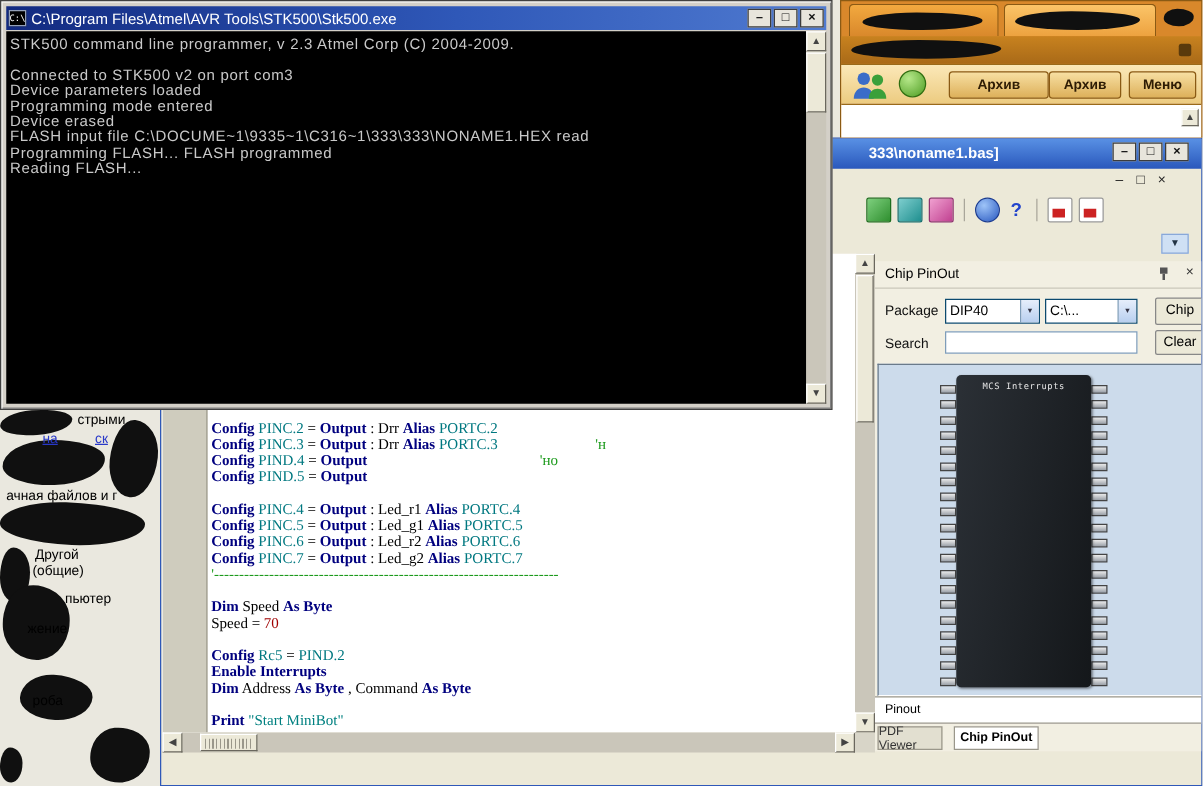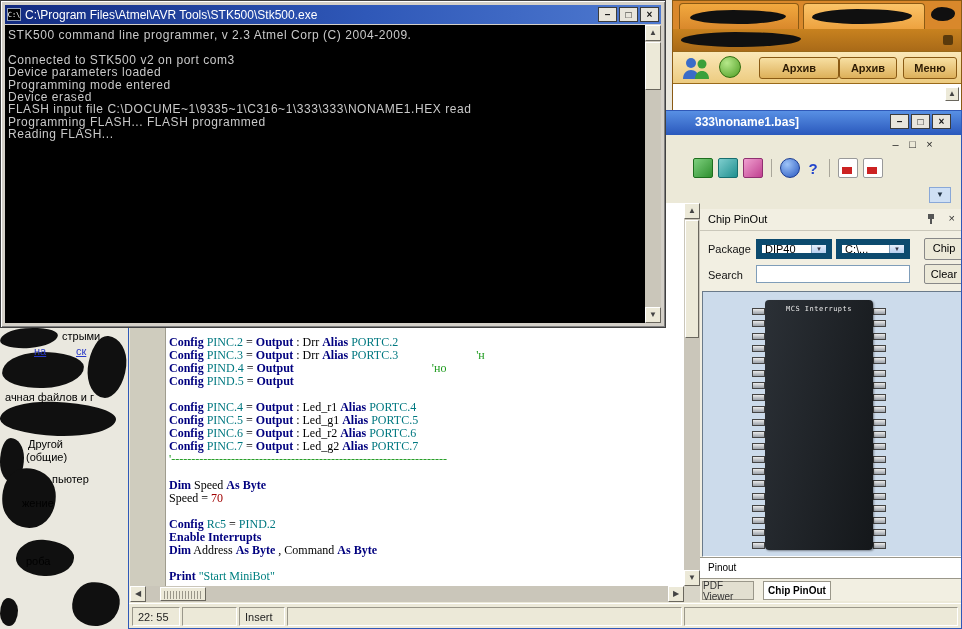--- a/index.html
+++ b/index.html
@@ -58,21 +58,21 @@
   .t-pdf{background:#fff;border:1px solid #999}
   .t-pdf::after{content:"";position:absolute;left:3px;bottom:3px;width:10px;height:7px;background:#cc2222}
   .tsep{width:1px;height:18px;background:#a9a69a;margin:0 3px}
   #bchev{position:absolute;left:800px;top:76px;width:22px;height:16px;background:#cfe0f4;
        border:1px solid #89a8d8;font-size:8px;color:#234;text-align:center;line-height:14px}
   
   #panel{position:absolute;left:570px;top:98px;width:264px;height:392px;background:#f2efe2;border-left:1px solid #b5b2a5}
   #phead{position:absolute;left:0;top:0;width:100%;height:22px;border-bottom:1px solid #cac7ba;font-size:11px}
   #phead .t{position:absolute;left:8px;top:4px}
   .plabel{position:absolute;font-size:11px;color:#111}
-  .combo{position:absolute;background:#fff;border:6px solid #0c4a6e;font-size:11px;display:flex;align-items:center;padding-left:3px;overflow:hidden}
+  .combo{position:absolute;background:#fff;border:1px solid #0c4a6e;font-size:11px;display:flex;align-items:center;padding-left:3px;overflow:hidden}
   .combo .arr{margin-left:auto;width:15px;align-self:stretch;background:linear-gradient(#e6eefb,#b8cfef);
        border-left:1px solid #7f9db9;font-size:6px;color:#334;display:flex;align-items:center;justify-content:center}
   .pbtn{position:absolute;background:#ece9d8;border:1px solid #888;border-radius:2px;font-size:11px;text-align:center;line-height:19px}
   #psearch{position:absolute;background:#fff;border:1px solid #7f9db9;font-size:11px;padding:1px 3px;font-family:"Liberation Sans",sans-serif}
   #chipview{position:absolute;left:2px;top:82px;width:260px;height:266px;background:#ccdbeb;
        border:1px solid;border-color:#6a7a8a #fff #fff #6a7a8a}
   #chipbody{position:absolute;left:62px;top:8px;width:108px;height:250px;border-radius:4px;
        background:linear-gradient(100deg,#2b3036,#14171a);box-shadow:1px 1px 2px rgba(0,0,0,.4)}
   #chipbrand{position:absolute;left:62px;top:13px;width:108px;text-align:center;color:#e8e8e8;
        font-size:7px;letter-spacing:.5px;font-family:"DejaVu Sans Mono",monospace}
@@ -260,27 +260,20 @@
     </div>
     <div id="hscroll">
       <span class="sb-btn" style="left:0;top:0">◀</span>
       <span class="sb-thumb" style="left:30px;top:1px;width:46px;height:14px">
         <span class="grip" style="display:block;height:8px"></span>
       </span>
       <span class="sb-btn" style="right:0;top:0">▶</span>
     </div>
     <div id="sbcorner"></div>
 
-    <div id="statusbar">
-      <span class="scell" style="left:3px;width:48px">22: 55</span>
-      <span class="scell" style="left:53px;width:55px"></span>
-      <span class="scell" style="left:110px;width:46px">Insert</span>
-      <span class="scell" style="left:158px;width:395px"></span>
-      <span class="scell" style="left:555px;width:274px"></span>
-    </div>
   </div>
 
   <div id="qip">
     <div class="qtab" style="left:6px;width:120px">
       <div class="blob" style="left:10px;top:6px;width:96px;height:14px"></div>
     </div>
     <div class="qtab active" style="left:130px;width:122px">
       <div class="blob" style="left:8px;top:5px;width:100px;height:15px"></div>
     </div>
     <div class="blob" style="left:258px;top:6px;width:24px;height:14px"></div>

